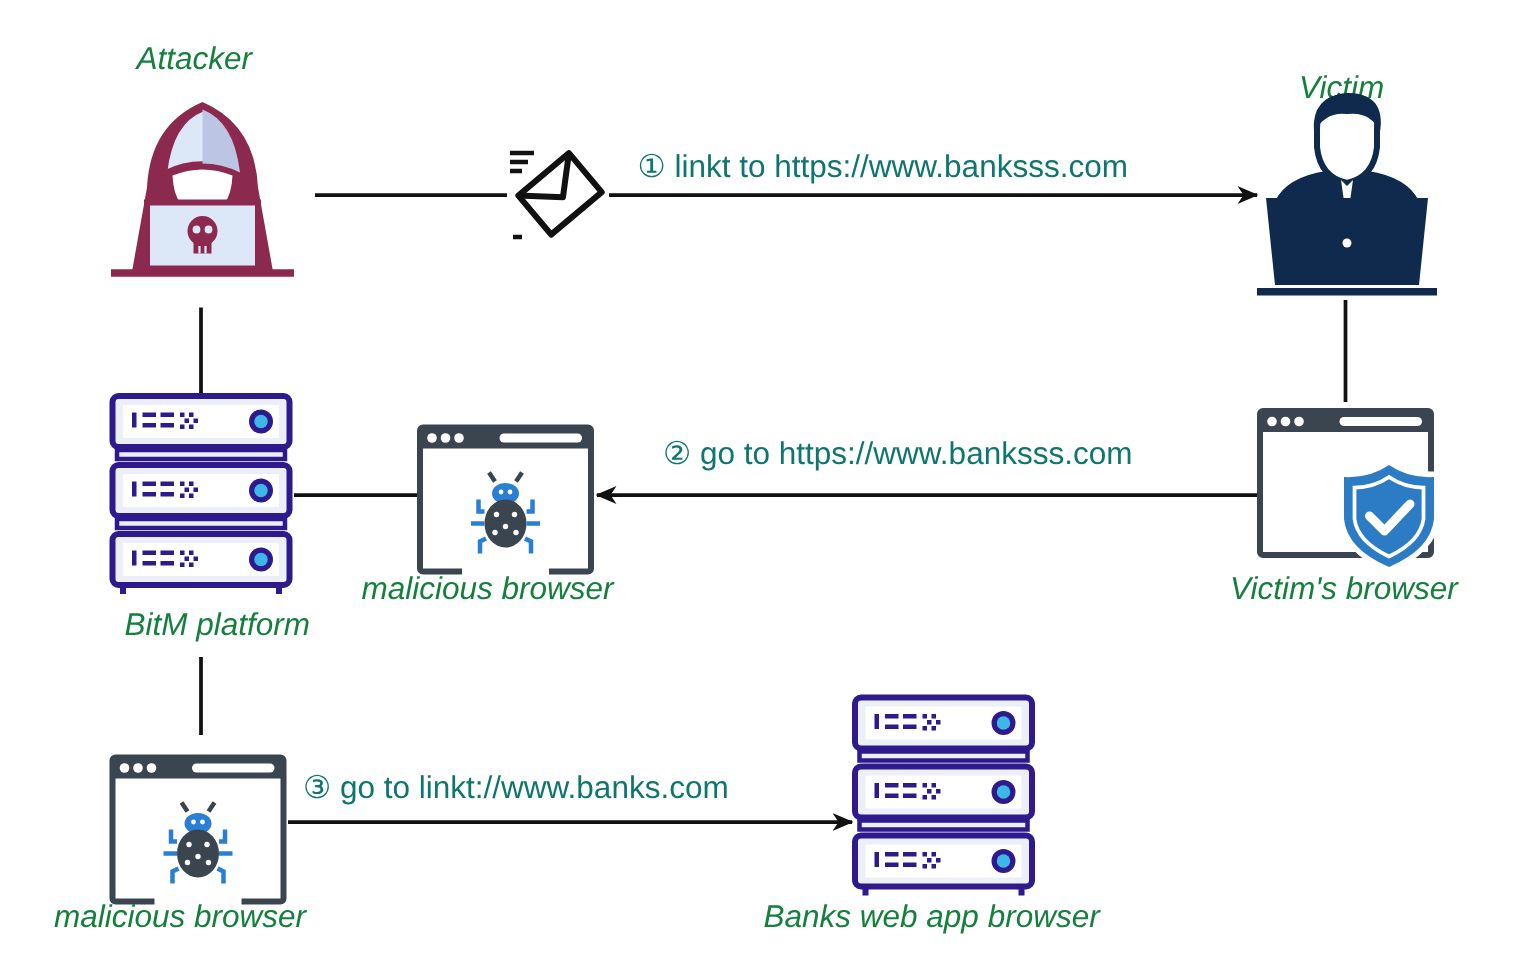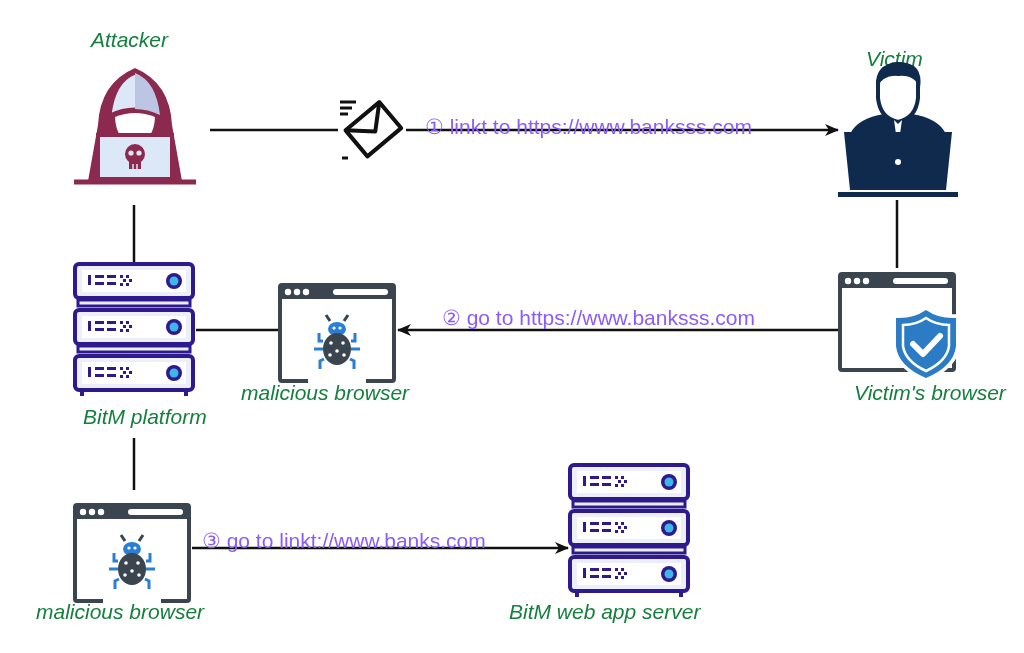--- a/index.html
+++ b/index.html
@@ -1,19 +1,19 @@
 <!DOCTYPE html>
 <html><head>
 <meta charset="utf-8">
 <style>
   html, body { margin:0; padding:0; background:#ffffff; }
   body { width:1024px; height:653px; position:relative; overflow:hidden;
          font-family:"Liberation Sans", sans-serif; color:#222; }
   .label { position:absolute; font-size:21px; color:#15803d; white-space:nowrap;font-style:italic; }
-  .edge-label { position:absolute; font-size:21px; color:#8b5cf6; white-space:nowrap;margin-top:16px; }
+  .edge-label { position:absolute; font-size:21px; color:#0f766e; white-space:nowrap; }
   svg { position:absolute; overflow:visible; }
 </style>
 </head>
 <body>
 
 <svg width="1024" height="653" style="left:0;top:0;">
   <defs>
     <marker id="arrow" markerWidth="14" markerHeight="12" refX="13" refY="6" orient="auto" markerUnits="userSpaceOnUse">
       <path d="M0,0 L14,6 L0,12 L4,6 Z" fill="#111"></path>
     </marker>
@@ -195,21 +195,21 @@
   <circle cx="10" cy="9" r="3.2" fill="#fff"></circle>
     <circle cx="19" cy="9" r="3.2" fill="#fff"></circle>
     <circle cx="28" cy="9" r="3.2" fill="#fff"></circle>
   <rect x="55" y="6" width="55" height="6" rx="3" fill="#fff"></rect>
 
   <path d="M88,34 Q74,44 54,42 L54,74 Q56,96 88,110 Q120,96 122,74 L122,42 Q102,44 88,34 Z" fill="#fff"></path>
   <path d="M88,38 Q75,47 58,46 L58,74 Q60,94 88,106 Q116,94 118,74 L118,46 Q101,47 88,38 Z" fill="#2b7cc4"></path>
   <path d="M88,46 Q78,53 65,53 L65,74 Q67,89 88,99 Q109,89 111,74 L111,53 Q98,53 88,46 Z" fill="none" stroke="#fff" stroke-width="2.5"></path>
   <polyline points="75,72 85,82 102,64" fill="none" stroke="#fff" stroke-width="6" stroke-linecap="round" stroke-linejoin="round"></polyline>
 </svg>
-<div class="label" style="left:820px;top:381px;margin-left:34px;">Victim's browser</div>
+<div class="label" style="left:820px;top:381px;">Victim's browser</div>
 
 <svg width="118" height="100" style="left:73px;top:503px;" viewBox="0 0 118 100">
   <rect x="2" y="2" width="114" height="96" fill="#fff" stroke="#3a4550" stroke-width="4" rx="2"></rect>
   <rect x="2" y="2" width="114" height="14" fill="#3a4550"></rect>
   <circle cx="10" cy="9" r="3.2" fill="#fff"></circle>
     <circle cx="19" cy="9" r="3.2" fill="#fff"></circle>
     <circle cx="28" cy="9" r="3.2" fill="#fff"></circle>
   <rect x="55" y="6" width="55" height="6" rx="3" fill="#fff"></rect>
   <rect x="30" y="88" width="58" height="14" fill="#fff"></rect>
   <line x1="52" y1="38" x2="48" y2="32" stroke="#3a4550" stroke-width="3"></line>
@@ -295,13 +295,13 @@
         <rect x="57" y="17" width="3" height="3"></rect>
         <rect x="48" y="21" width="3" height="3"></rect>
         <rect x="54" y="21" width="3" height="3"></rect>
     </g>
     <circle cx="102" cy="19" r="8" fill="#2e1a8c"></circle>
       <circle cx="102" cy="19" r="4.5" fill="#3fb6e8"></circle>
   </g>
   <rect x="8" y="128" width="4" height="6" fill="#2e1a8c"></rect>
     <rect x="112" y="128" width="4" height="6" fill="#2e1a8c"></rect>
 </svg>
-<div class="label" style="left:509px;top:600px;">BitM web app server</div>
+<div class="label" style="left:509px;top:600px;">Banks web app browser</div>
 
 </body></html>

